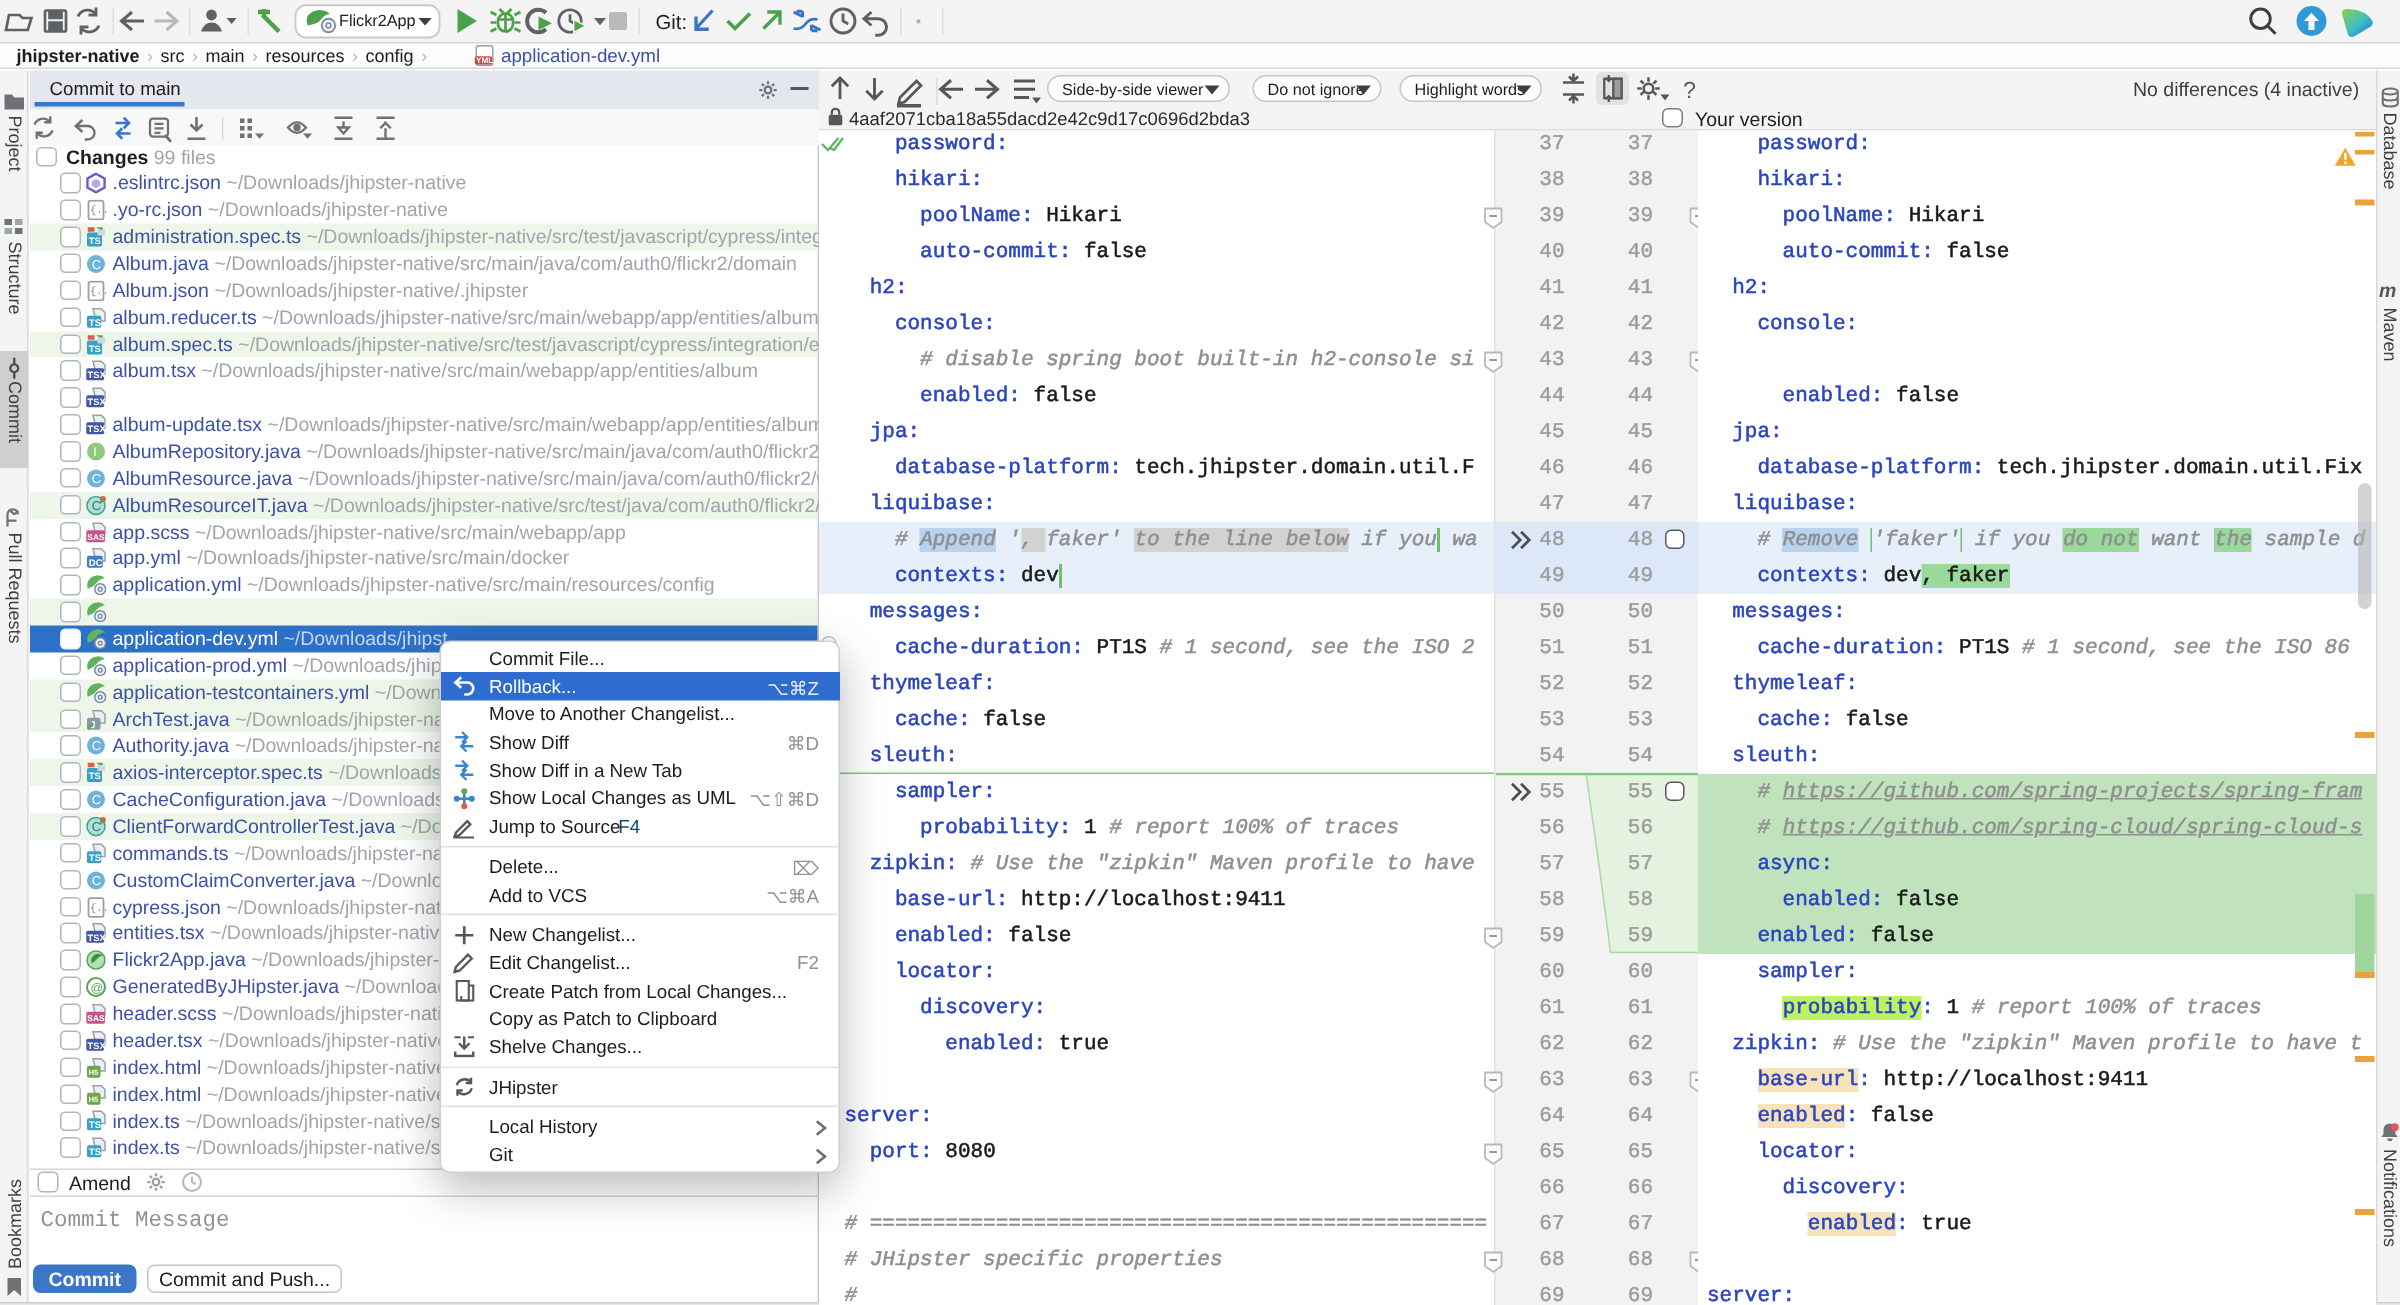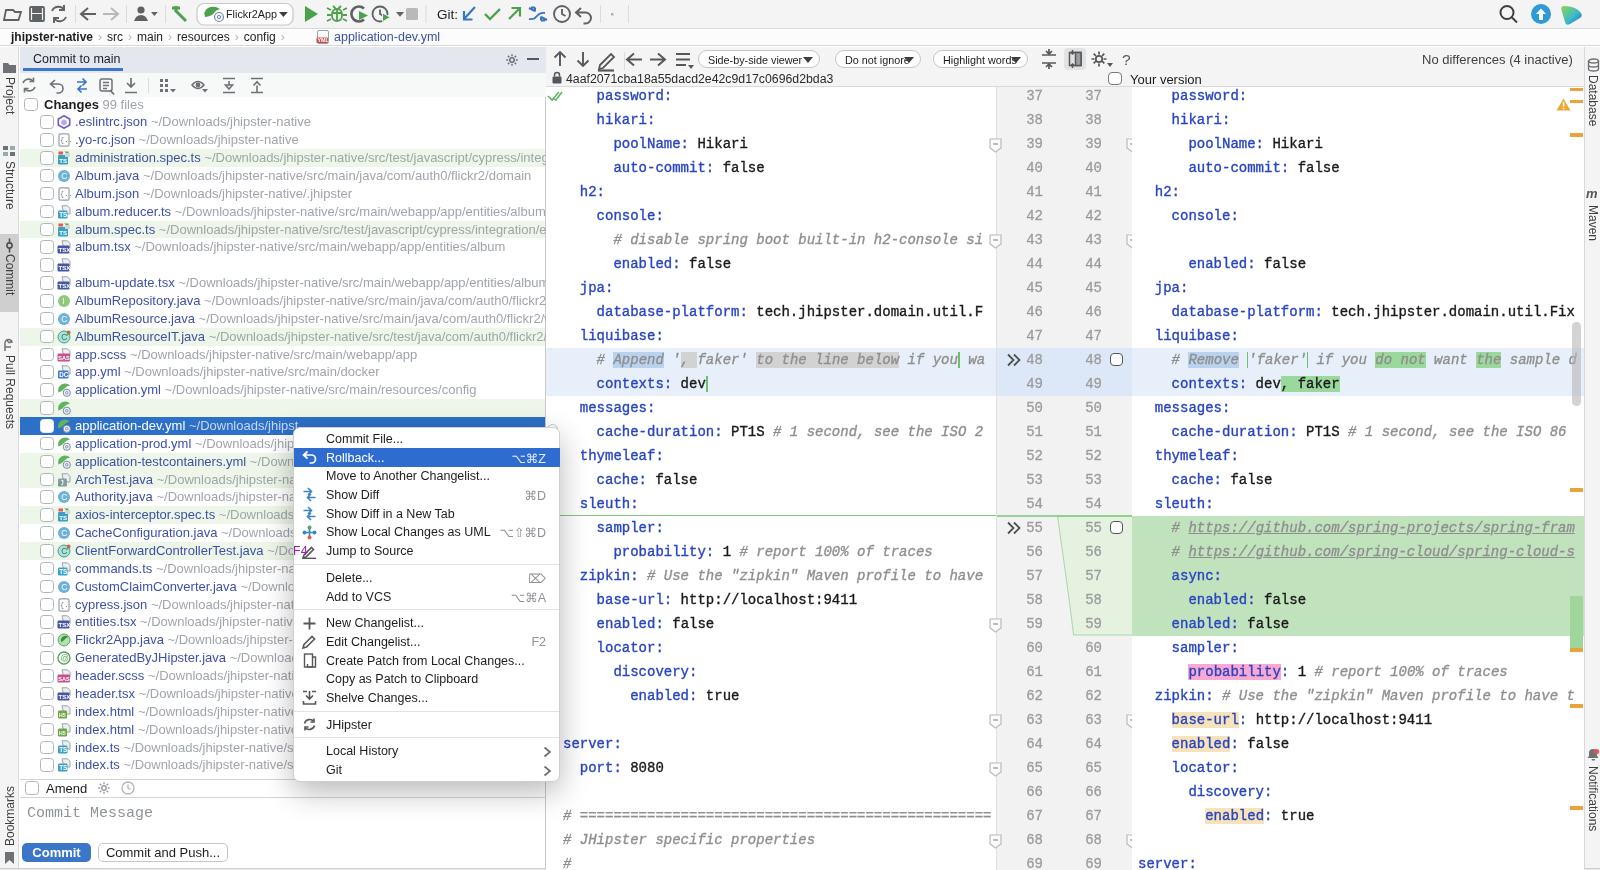--- a/index.html
+++ b/index.html
@@ -756,21 +756,21 @@
       <div class="ab mono" style="left:6px;top:332.8px;height:24px"><span class="key">    cache-duration:</span><span> PT1S </span><span class="com"># 1 second, see the ISO 86</span></div>
       <div class="ab mono" style="left:6px;top:356.8px;height:24px"><span class="key">  thymeleaf:</span></div>
       <div class="ab mono" style="left:6px;top:380.8px;height:24px"><span class="key">    cache:</span><span> false</span></div>
       <div class="ab mono" style="left:6px;top:404.8px;height:24px"><span class="key">  sleuth:</span></div>
       <div class="ab mono" style="left:6px;top:452.8px;height:24px"><span class="com">    # </span><span class="com" style="text-decoration:underline">https://github.com/spring-cloud/spring-cloud-s</span></div>
       <div class="ab mono" style="left:6px;top:428.8px;height:24px"><span class="com">    # </span><span class="com" style="text-decoration:underline">https://github.com/spring-projects/spring-fram</span></div>
       <div class="ab mono" style="left:6px;top:476.8px;height:24px"><span class="key">    async:</span></div>
       <div class="ab mono" style="left:6px;top:500.8px;height:24px"><span class="key">      enabled:</span><span> false</span></div>
       <div class="ab mono" style="left:6px;top:524.8px;height:24px"><span class="key">    enabled:</span><span> false</span></div>
       <div class="ab mono" style="left:6px;top:548.8px;height:24px"><span class="key">    sampler:</span></div>
-      <div class="ab mono" style="left:6px;top:572.8px;height:24px">      <span class="key" style="background:#f9a8d4">probability</span><span class="key">:</span><span> 1 </span><span class="com"># report 100% of traces</span></div>
+      <div class="ab mono" style="left:6px;top:572.8px;height:24px">      <span class="key" style="background:#bef264">probability</span><span class="key">:</span><span> 1 </span><span class="com"># report 100% of traces</span></div>
       <div class="ab mono" style="left:6px;top:596.8px;height:24px"><span class="key">  zipkin: </span><span class="com"># Use the "zipkin" Maven profile to have t</span></div>
       <div class="ab mono" style="left:6px;top:620.8px;height:24px">    <span class="key" style="background:#f6e3bb">base-url</span><span class="key">:</span><span> http://localhost:9411</span></div>
       <div class="ab mono" style="left:6px;top:644.8px;height:24px">    <span class="key" style="background:#f6e3bb">enabled</span><span class="key">:</span><span> false</span></div>
       <div class="ab mono" style="left:6px;top:668.8px;height:24px"><span class="key">    locator:</span></div>
       <div class="ab mono" style="left:6px;top:692.8px;height:24px"><span class="key">      discovery:</span></div>
       <div class="ab mono" style="left:6px;top:716.8px;height:24px">        <span class="key" style="background:#f6e3bb">enabled</span><span class="key">:</span><span> true</span></div>
       <div class="ab mono" style="left:6px;top:740.8px;height:24px"></div>
       <div class="ab mono" style="left:6px;top:764.8px;height:24px"><span class="key">server:</span></div>
       <svg class="ab" style="left:424px;top:11px" width="15" height="13" viewBox="0 0 15 13">
         <path d="M7.5 0.5 L14.5 12.5 H0.5z" fill="#f0a732"></path>
@@ -822,21 +822,21 @@
     </svg>
     <div class="ab" style="left:326px;top:525.4px;font-size:12.5px;color:#1d1d1f;white-space:nowrap">Show Local Changes as UML</div>
     <div class="ab" style="left:293px;top:525.4px;width:253px;text-align:right;font-size:12.5px;color:#8e9196">⌥⇧⌘D</div>
     <svg class="ab" style="left:302px;top:543.5px" width="15" height="15" viewBox="0 0 15 15">
       <g fill="none" stroke="#55585a" stroke-width="1.6">
         <path d="M2 11 L9.5 3.5 l2 2 L4 13 l-3 1z"></path>
         <path d="M1 14.5 h13" stroke-width="1.8"></path>
       </g>
     </svg>
     <div class="ab" style="left:326px;top:544.1px;font-size:12.5px;color:#1d1d1f;white-space:nowrap">Jump to Source</div>
-    <div class="ab" style="left:293px;top:544.1px;width:253px;text-align:left;font-size:12.5px;color:#a21caf">F4</div>
+    <div class="ab" style="left:293px;top:544.1px;width:253px;text-align:center;font-size:12.5px;color:#0c4a6e">F4</div>
     <div class="ab" style="left:294px;top:563.6px;width:265px;height:1px;background:#e3e3e3"></div>
     <div class="ab" style="left:326px;top:570.8px;font-size:12.5px;color:#1d1d1f;white-space:nowrap">Delete...</div>
     <div class="ab" style="left:293px;top:570.8px;width:253px;text-align:right;font-size:12.5px;color:#8e9196">⌦</div>
     <div class="ab" style="left:326px;top:589.5px;font-size:12.5px;color:#1d1d1f;white-space:nowrap">Add to VCS</div>
     <div class="ab" style="left:293px;top:589.5px;width:253px;text-align:right;font-size:12.5px;color:#8e9196">⌥⌘A</div>
     <div class="ab" style="left:294px;top:609.0px;width:265px;height:1px;background:#e3e3e3"></div>
     <svg class="ab" style="left:302px;top:615.6px" width="15" height="15" viewBox="0 0 15 15">
       <g stroke="#55585a" stroke-width="1.8">
         <path d="M7.5 1.5 v12 M1.5 7.5 h12"></path>
       </g>

